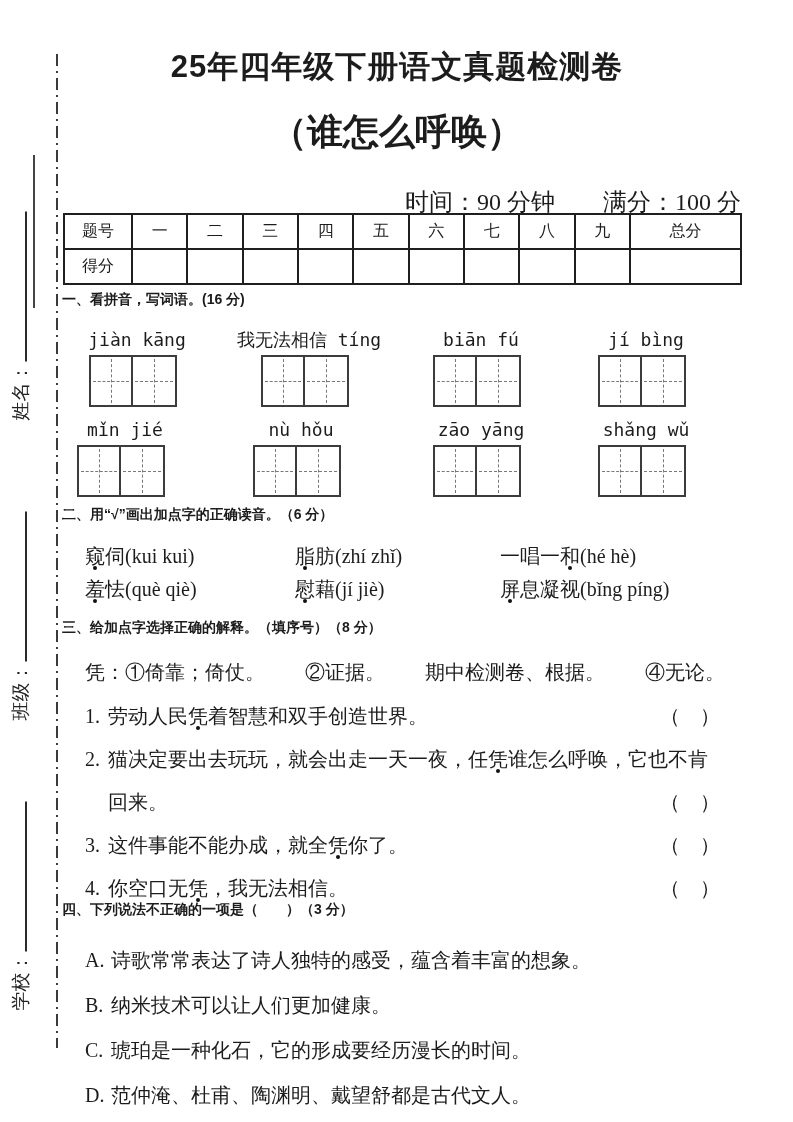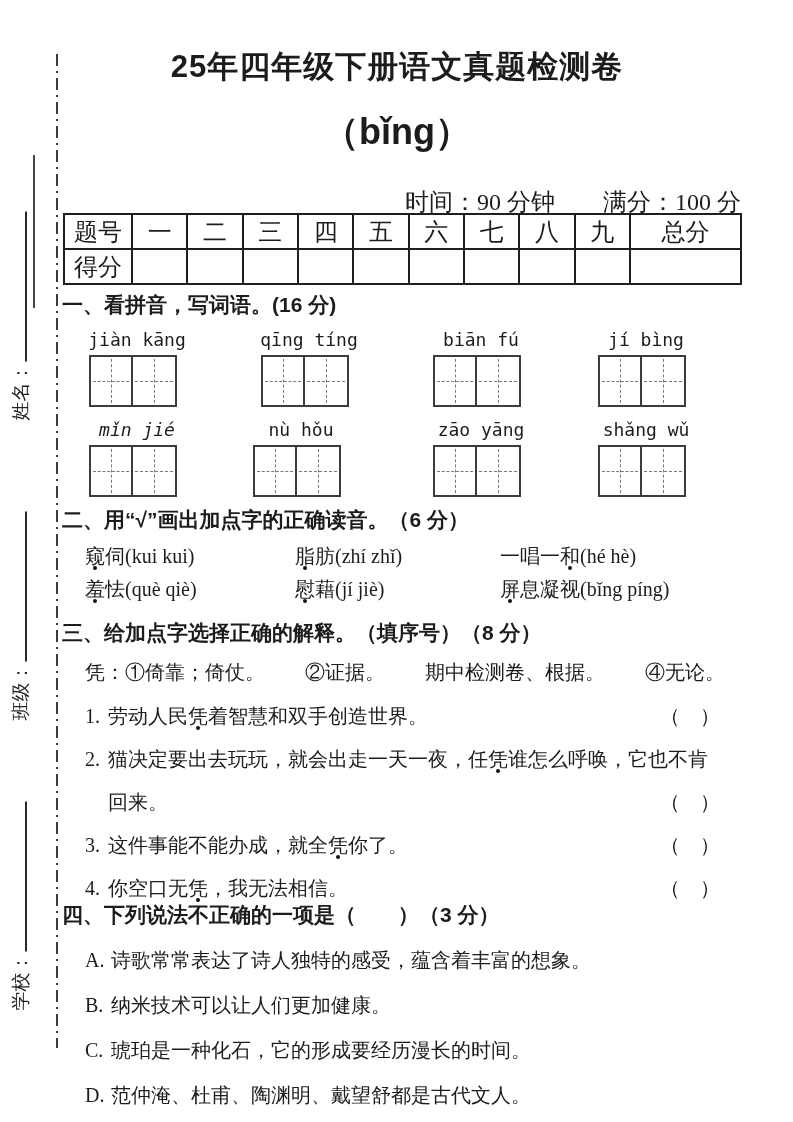--- a/index.html
+++ b/index.html
@@ -29,28 +29,28 @@
   }
   .subtitle{
     position:absolute;top:108px;left:40px;width:714px;text-align:center;
     font-family:"Liberation Sans",sans-serif;font-weight:900;font-size:36px;
   }
   .meta{position:absolute;top:186px;left:62px;width:679px;text-align:right;font-size:24px;}
   
   .score-table{position:absolute;top:213px;left:63px;width:679px;border-collapse:collapse;table-layout:fixed;}
   .score-table th,.score-table td{
     border:2px solid #1f1f1f;height:33px;text-align:center;vertical-align:middle;
-    font-size:24px;font-weight:400;padding:0;font-family:"Liberation Serif",serif;
+    font-size:16px;font-weight:400;padding:0;font-family:"Liberation Serif",serif;
   }
   .score-table th:first-child,.score-table td:first-child{width:66px;}
   .score-table th:last-child,.score-table td:last-child{width:109px;}
   
   .sec-heading{
     position:absolute;left:62px;font-family:"Liberation Sans",sans-serif;
-    font-weight:700;font-size:21px;white-space:nowrap;
+    font-weight:700;font-size:14px;white-space:nowrap;
   }
   #s1-heading{top:291px;} #s2-heading{top:506px;} #s3-heading{top:619px;} #s4-heading{top:901px;}
   
   .pin-row{position:absolute;left:63px;width:690px;height:84px;}
   #pin-row-1{top:328px;} #pin-row-2{top:418px;}
   .pin-group{position:absolute;top:0;width:96px;}
   .pin-label{
     display:flex;justify-content:center;white-space:nowrap;
     font-family:"DejaVu Sans Mono",monospace;font-size:18px;line-height:24px;margin-bottom:3px;
   }
@@ -92,21 +92,21 @@
 
   <div class="seal-line"></div>
   <div class="artifact-line"></div>
   <div id="side-rail">
       <div class="side-item" style="top: 316px;"><span class="side-label">姓名：</span><span class="side-blank"></span></div>
       <div class="side-item" style="top: 616px;"><span class="side-label">班级：</span><span class="side-blank"></span></div>
       <div class="side-item" style="top: 906px;"><span class="side-label">学校：</span><span class="side-blank"></span></div>
     </div>
 
   <div class="title">25年四年级下册语文真题检测卷</div>
-  <div class="subtitle">（bǐng）</div>
+  <div class="subtitle">（谁怎么呼唤）</div>
   <div class="meta">时间：90 分钟　　满分：100 分</div>
 
   <table class="score-table">
     <tbody>
       <tr id="score-header-row">
           <th>题号</th>
           <th>一</th>
           <th>二</th>
           <th>三</th>
           <th>四</th>
@@ -145,21 +145,21 @@
             <div class="h"></div>
           </div>
           <div class="cell">
             <div class="v"></div>
             <div class="h"></div>
           </div>
         </div>
       </div>
       <div class="pin-group" style="left: 198px;">
         <div class="pin-label">
-          <span>qīng tíng</span>
+          <span>我无法相信 tíng</span>
         </div>
         <div class="cells">
           <div class="cell">
             <div class="v"></div>
             <div class="h"></div>
           </div>
           <div class="cell">
             <div class="v"></div>
             <div class="h"></div>
           </div>
@@ -190,21 +190,21 @@
             <div class="h"></div>
           </div>
           <div class="cell">
             <div class="v"></div>
             <div class="h"></div>
           </div>
         </div>
       </div>
     </div>
   <div class="pin-row" id="pin-row-2">
-      <div class="pin-group" style="left: 26px; font-style: italic;">
+      <div class="pin-group" style="left: 14px;">
         <div class="pin-label">
           <span>mǐn jié</span>
         </div>
         <div class="cells">
           <div class="cell">
             <div class="v"></div>
             <div class="h"></div>
           </div>
           <div class="cell">
             <div class="v"></div>

